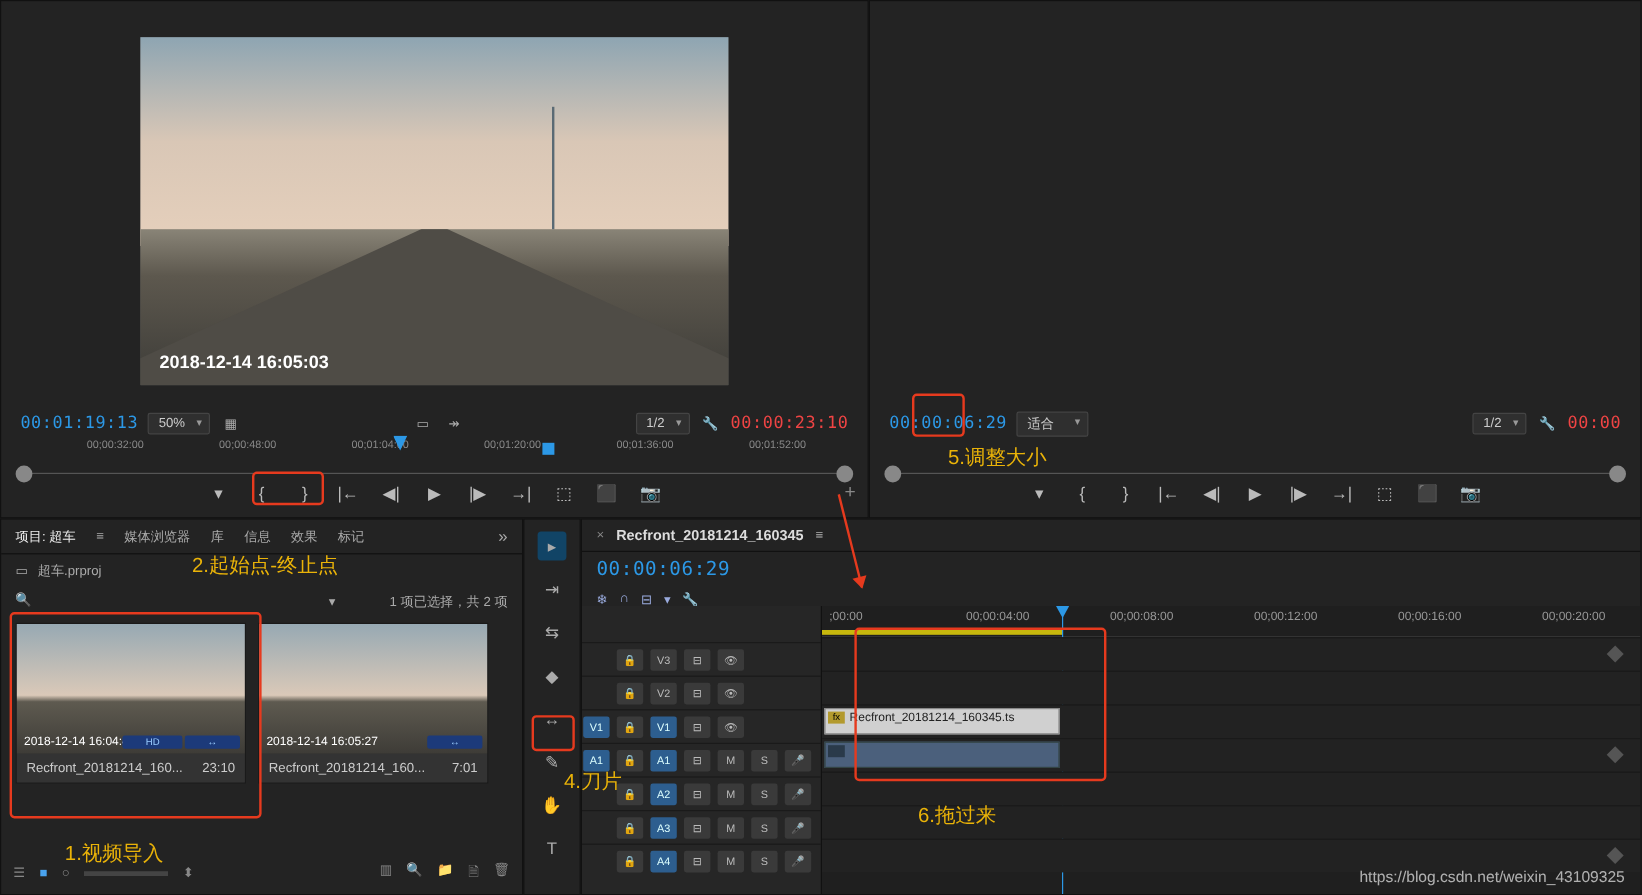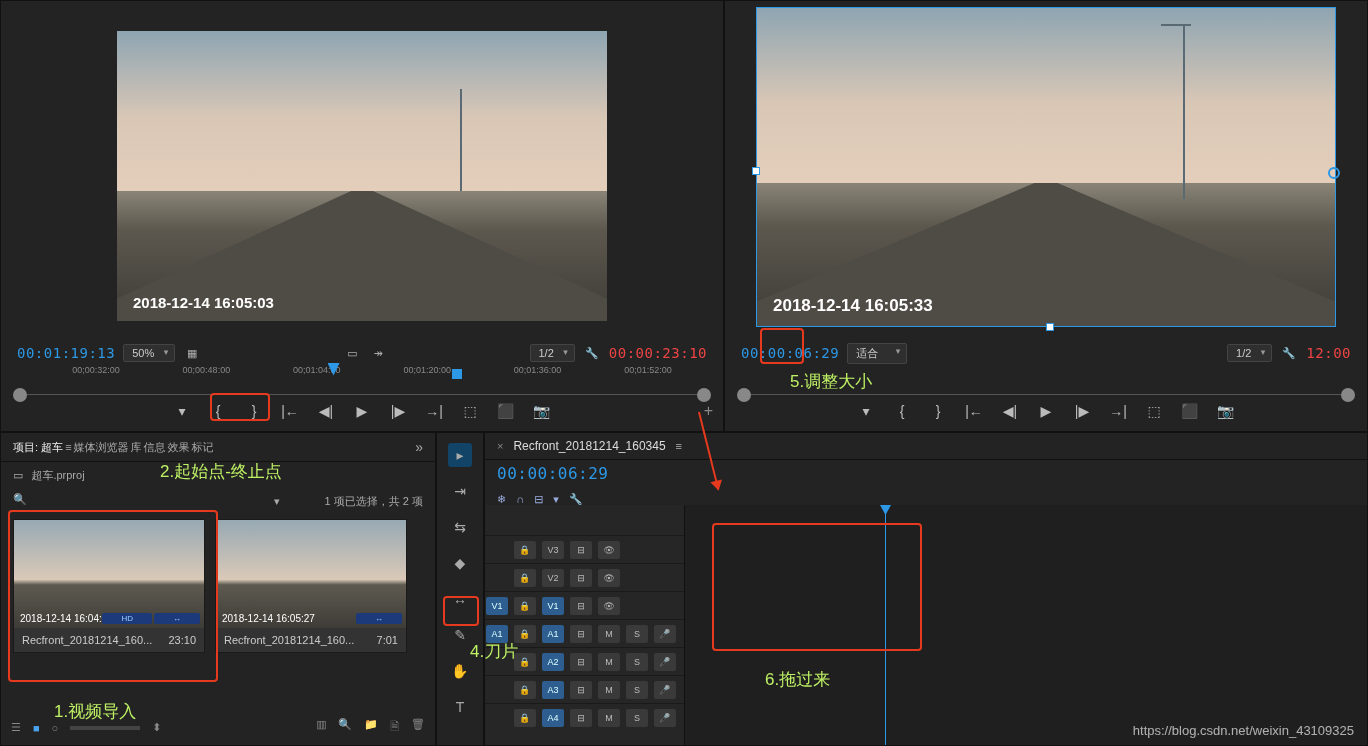--- a/index.html
+++ b/index.html
@@ -34,21 +34,21 @@
 
 .transport { position: absolute; left: 0; right: 0; bottom: 4px; height: 32px; display: flex; align-items: center; justify-content: center; gap: 16px; }
 .transport .btn { color: #bbb; width: 20px; height: 20px; display:flex; align-items:center; justify-content:center; cursor:pointer; font-size: 14px; }
 .plus-btn { position:absolute; right:10px; color:#888; font-size:16px; }
 
 
 .program-monitor { left: 724px; top: 0; width: 644px; height: 432px; }
 
 
 .project-panel { left: 0; top: 432px; width: 436px; height: 314px; }
-.tabs { display: flex; gap: 2px; padding: 6px 12px; border-bottom: 1px solid #111; align-items: center; font-size: 12px; color:#aaa; }
+.tabs { display: flex; gap: 17px; padding: 6px 12px; border-bottom: 1px solid #111; align-items: center; font-size: 12px; color:#aaa; }
 .tabs .tab.active { color: #eee; }
 .tabs .chevrons { margin-left:auto; font-size:14px; }
 .proj-row { padding: 6px 12px; display:flex; align-items:center; gap:8px; color:#aaa; font-size:12px;}
 .proj-status { padding: 4px 12px; display:flex; justify-content:space-between; align-items:center; color:#aaa; }
 .search-icon { width:16px; height:16px; }
 .bins { display:flex; gap:10px; padding: 6px 12px; }
 .clip-card { width: 192px; background:#2b2b2b; border:1px solid #1a1a1a; }
 .clip-thumb { width:100%; height:108px; background:linear-gradient(#97a9b3 0%, #dac9b8 55%, #5e5a50 60%, #3e3c37 100%); position:relative; }
 .clip-thumb .ov { position:absolute; left:6px; bottom:4px; color:#fff; font-size:10px; }
 .clip-badges { position:absolute; right:4px; bottom:4px; display:flex; gap:2px; }
@@ -58,21 +58,21 @@
 .proj-footer .r { margin-left:auto; display:flex; gap:12px; }
 
 
 .tool-strip { left: 436px; top: 432px; width: 48px; height: 314px; background:#232323; border:1px solid #111; display:flex; flex-direction:column; align-items:center; padding-top:10px; gap:12px; }
 .tool-strip .tool { width:24px; height:24px; display:flex; align-items:center; justify-content:center; color:#aaa; font-size:14px; cursor:pointer; }
 .tool-strip .tool.sel { background:#146; border-radius:3px; }
 
 
 .timeline-panel { left: 484px; top: 432px; width: 884px; height: 314px; }
 .tl-header { display:flex; align-items:center; gap:10px; padding:6px 12px; border-bottom:1px solid #111; }
-.tl-header .seqname { color:#ddd; font-size:12px; }
+.tl-header .seqname { color:#ddd; font-size:12px;font-weight:bold; }
 .tl-subrow { display:flex; gap:12px; padding:4px 12px 6px; align-items:center; }
 .tl-subrow .timecode { font-size:16px; }
 .tl-icons { display:flex; gap:10px; padding:4px 12px; color:#9ad; }
 .tl-body { display:flex; position:absolute; top:72px; bottom:0; left:0; right:0; }
 .track-headers { width: 200px; background:#262626; border-right:1px solid #111; padding-top:30px; }
 .track-row { height:28px; display:flex; align-items:center; gap:6px; padding:0 1px; border-top:1px solid #1a1a1a; font-size:10px; }
 .track-btn { min-width:22px; height:18px; background:#3a3a3a; border-radius:2px; display:flex; align-items:center; justify-content:center; color:#bbb; font-size:9px; }
 .track-btn.blue { background:#2d5e8f; color:#dff; }
 .track-btn.lock::before { content:'🔒'; font-size:9px; }
 .track-area { flex:1; position:relative; background:#1f1f1f; overflow:hidden; }
@@ -85,21 +85,21 @@
 .tk { height:28px; border-top:1px solid #1a1a1a; position:relative; background:#222; }
 .clip-v { position:absolute; top:2px; height:22px; background:#d0d0d0; border:1px solid #888; overflow:hidden; }
 .clip-v .fx { position:absolute; left:2px; top:2px; width:14px; height:10px; background:#b39a2e; font-size:8px; color:#000; text-align:center; line-height:10px; }
 .clip-v .lbl { position:absolute; left:20px; top:2px; font-size:10px; color:#222; }
 .clip-a { position:absolute; top:2px; height:22px; background:#4b607c; border:1px solid #344; }
 .clip-a .fx { position:absolute; left:2px; top:2px; width:14px; height:10px; background:#2a3a4a; }
 .diamond { position:absolute; right:16px; width:10px; height:10px; background:#555; transform:rotate(45deg); }
 
 
 .annotation-box { position:absolute; border:2px solid #e63a1e; border-radius:4px; pointer-events:none; }
-.annotation-text { position:absolute; color:#bef264; font-size:17px; font-weight:500; pointer-events:none; }
+.annotation-text { position:absolute; color:#eab308; font-size:17px; font-weight:500; pointer-events:none; }
 .arrow { position:absolute; width:2px; background:#e63a1e; transform-origin:top; }
 .arrow::after { content:''; position:absolute; bottom:-1px; left:-5px; width:0;height:0; border-left:6px solid transparent; border-right:6px solid transparent; border-top:10px solid #e63a1e; }
 .watermark { position:absolute; right:14px; bottom:8px; color:rgba(255,255,255,0.65); font-size:13px; }
 
 
 .sel-handle { position:absolute; width:8px; height:8px; background:#fff; border:1px solid #2c98e6; }
 </style>
 </head>
 <body>
 
@@ -149,40 +149,27 @@
     <span class="btn">|▶</span>
     <span class="btn">→|</span>
     <span class="btn">⬚</span>
     <span class="btn">⬛</span>
     <span class="btn">📷</span>
     <span class="plus-btn">+</span>
   </div>
 </div>
 
 <div class="panel program-monitor">
-  <div class="monitor-canvas" style="height:328px; padding-top:4px;">
-    <div class="video-frame" style="width:580px;height:320px;border:1px solid #2c98e6;">
-      <div class="sky"></div>
-        <div class="ground"></div>
-        <div class="road"></div>
-      <div style="position:absolute;right:26%;top:5%;bottom:40%;width:2px;background:#5a6a74;"></div>
-      <div style="position:absolute;right:25%;top:5%;width:30px;height:2px;background:#5a6a74;"></div>
-      <div class="timestamp-overlay" style="font-size:17px;">2018-12-14 16:05:33</div>
-      <div class="sel-handle" style="left:-5px;top:50%;"></div>
-      <div class="sel-handle" style="right:-5px;top:50%;background:transparent;border:2px solid #2c98e6;border-radius:50%;width:12px;height:12px;"></div>
-      <div class="sel-handle" style="left:50%;bottom:-5px;"></div>
-    </div>
-  </div>
   <div class="controls-row">
     <span class="timecode">00:00:06:29</span>
     <span class="dropdown" style="min-width:60px;">适合</span>
     <span class="spacer"></span>
     <span class="dropdown">1/2</span>
     <span class="icon">🔧</span>
-    <span class="timecode white">12:00</span>
+    <span class="timecode white">00:00</span>
   </div>
   <div class="timeline-ruler">
     <div class="ruler-track">
       <div class="ruler-handle" style="left:-4px;"></div>
       <div class="ruler-handle" style="right:-4px;"></div>
     </div>
   </div>
   <div class="transport">
     <span class="btn">▾</span>
     <span class="btn">{</span>
@@ -342,21 +329,53 @@
         <span style="width:22px;"></span>
           <span class="track-btn lock"></span>
         <span class="track-btn blue">A4</span>
         <span class="track-btn">⊟</span>
         <span class="track-btn">M</span>
         <span class="track-btn">S</span>
         <span class="track-btn">🎤</span>
       </div>
     </div>
     <div class="track-area">
+      <div class="tl-ruler">
+        <span class="tick" style="left:6px;">;00:00</span>
+        <span class="tick" style="left:120px;">00;00:04:00</span>
+        <span class="tick" style="left:240px;">00;00:08:00</span>
+        <span class="tick" style="left:360px;">00;00:12:00</span>
+        <span class="tick" style="left:480px;">00;00:16:00</span>
+        <span class="tick" style="left:600px;">00;00:20:00</span>
+        <div class="yellow" style="width:200px;"></div>
+      </div>
       <div class="playhead" style="left:200px;"></div>
+      <div class="tracks">
+        <div class="tk">
+            <div class="diamond" style="top:8px;"></div>
+          </div>
+        <div class="tk"></div>
+        <div class="tk">
+          <div class="clip-v" style="left:2px;width:196px;">
+            <div class="fx">fx</div>
+            <div class="lbl">Recfront_20181214_160345.ts</div>
+          </div>
+        </div>
+        <div class="tk">
+          <div class="clip-a" style="left:2px;width:196px;">
+            <div class="fx"></div>
+          </div>
+          <div class="diamond" style="top:8px;"></div>
+        </div>
+        <div class="tk"></div>
+        <div class="tk"></div>
+        <div class="tk">
+            <div class="diamond" style="top:8px;"></div>
+          </div>
+      </div>
     </div>
   </div>
 </div>
 
 <div class="annotation-box" style="left:8px; top:510px; width:210px; height:172px;"></div>
 <div class="annotation-text" style="left:54px; top:700px;">1.视频导入</div>
 
 <div class="annotation-box" style="left:210px; top:393px; width:60px; height:28px;"></div>
 <div class="annotation-text" style="left:160px; top:460px;">2.起始点-终止点</div>
 

